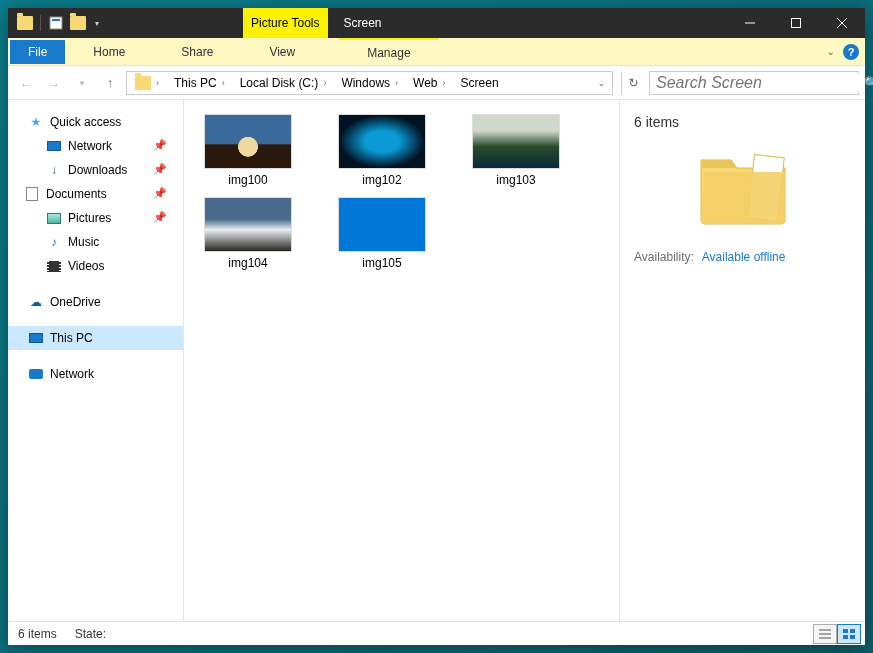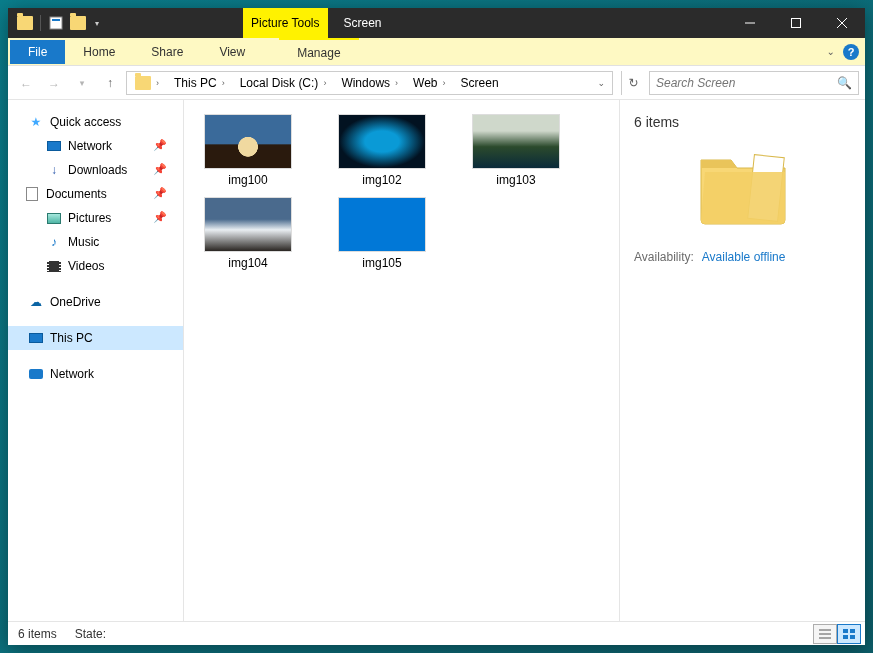--- a/index.html
+++ b/index.html
@@ -11,34 +11,34 @@
 .folder-icon-small { width: 16px; height: 14px; background: #f8d775; border-radius: 1px; position: relative; }
 .folder-icon-small::before { content: ""; position: absolute; top: -3px; left: 0; width: 6px; height: 3px; background: #f8d775; border-radius: 1px 1px 0 0; }
 .qat-sep { width: 1px; height: 16px; background: #555; margin: 0 4px; }
 .qat-down { color: #ccc; font-size: 8px; padding: 0 6px; }
 .context-tab { background: #fff200; color: #000; height: 30px; display: flex; flex-direction: column; align-items: center; justify-content: center; padding: 0 8px; margin-left: 138px; font-size: 11px; line-height: 12px; }
 .title-text { color: #fff; font-size: 12px; margin-left: 16px; }
 .win-controls { position: absolute; right: 0; top: 0; display: flex; height: 30px; }
 .win-btn { width: 46px; height: 30px; display: flex; align-items: center; justify-content: center; color: #fff; }
 .ribbon-tabs { height: 28px; background: #fef9c3; display: flex; align-items: center; border-bottom: 1px solid #e1e1e1; position: relative; }
 .file-tab { background: #1979ca; color: #fff; height: 24px; padding: 0 18px; display: flex; align-items: center; margin-left: 2px; }
-.tab { padding: 0 18px; height: 28px; display: flex; align-items: center; color: #333; }
+.tab { padding: 0 28px; height: 28px; display: flex; align-items: center; color: #333; }
 .tab.contextual { border-top: 2px solid #fff200; }
 .ribbon-right { position: absolute; right: 6px; display: flex; align-items: center; gap: 8px; }
 .help-icon { width: 16px; height: 16px; background: #1979ca; border-radius: 50%; color: #fff; display: flex; align-items: center; justify-content: center; font-size: 11px; font-weight: bold; }
 .addr-bar { height: 34px; background: #fff; display: flex; align-items: center; padding: 4px 6px; border-bottom: 1px solid #e5e5e5; gap: 4px; }
 .nav-btn { width: 24px; height: 24px; display: flex; align-items: center; justify-content: center; color: #606060; }
 .nav-btn.disabled { color: #b5b5b5; }
 .addr-box { flex: 1; height: 24px; border: 1px solid #ccc; display: flex; align-items: center; padding: 0 2px; gap: 0; }
 .addr-seg { display: flex; align-items: center; height: 22px; padding: 0 4px 0 6px; }
 .addr-chev { color: #606060; font-size: 9px; padding: 0 5px; }
 .addr-right { margin-left: auto; display: flex; align-items: center; }
 .refresh-btn { width: 24px; height: 24px; border-left: 1px solid #ccc; display: flex; align-items: center; justify-content: center; color: #606060; margin-left: 4px; }
 .search-box { width: 210px; height: 24px; border: 1px solid #ccc; display: flex; align-items: center; padding: 0 6px; }
-.search-box input { border: none; outline: none; flex: 1; color: #777; font-style: italic; font-size: 12px; }
+.search-box input { border: none; outline: none; flex: 1; color: #777; font-style: italic; font-size: 16px; }
 .search-ic { color: #606060; }
 .body { flex: 1; display: flex; overflow: hidden; }
 .nav-pane { width: 176px; border-right: 1px solid #e5e5e5; padding: 10px 0; overflow-y: auto; }
 .nav-item { height: 24px; display: flex; align-items: center; padding-left: 20px; gap: 6px; position: relative; }
 .nav-item.selected { background: #cce8ff; }
 .nav-item .pin { position: absolute; right: 16px; color: #7a7a7a; font-size: 11px; top: 5px; }
 .nav-ic { width: 16px; height: 16px; display: flex; align-items: center; justify-content: center; }
 .nav-sep { height: 12px; }
 .content { flex: 1; display: flex; }
 .items-area { flex: 1; padding: 14px 8px; }

